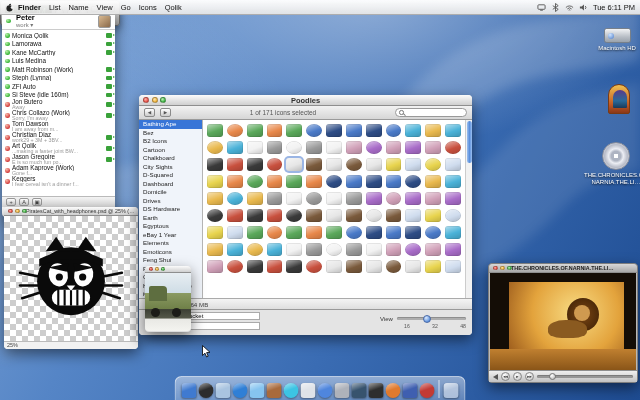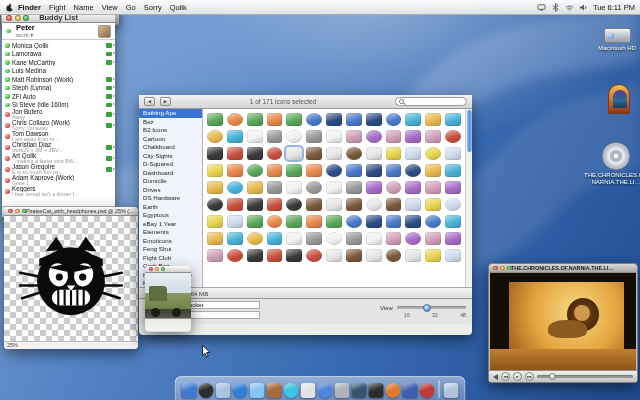--- a/index.html
+++ b/index.html
@@ -151,25 +151,25 @@
   <div class="menubar">
     <span class="mstat">
       <svg viewBox="0 0 10 10">
           <circle cx="5" cy="6" r="3.4" fill="#222"></circle>
           <circle cx="8" cy="5" r="1.6" fill="#f3f3f3"></circle>
           <ellipse cx="5.6" cy="1.8" rx="1.2" ry="0.8" fill="#222" transform="rotate(-30 5.6 1.8)"></ellipse>
         </svg>
     </span>
     <div id="menu-items" style="display:flex;">
         <span class="menu-item bold">Finder</span>
-        <span class="menu-item">Fight</span>
+        <span class="menu-item">List</span>
         <span class="menu-item">Name</span>
         <span class="menu-item">View</span>
         <span class="menu-item">Go</span>
-        <span class="menu-item">Sorry</span>
+        <span class="menu-item">Icons</span>
         <span class="menu-item">Qolik</span>
       </div>
     <div class="menu-right">
       <span class="mstat">
         <svg viewBox="0 0 10 10">
             <rect x="1" y="2" width="8" height="5" rx="1" fill="none" stroke="#555" stroke-width="1"></rect>
             <rect x="3.5" y="7.5" width="3" height="1" fill="#555"></rect>
           </svg>
       </span>
       <span class="mstat">
@@ -186,162 +186,162 @@
         <svg viewBox="0 0 10 10">
             <path d="M1,4 L3,4 L5.5,1.8 L5.5,8.2 L3,6 L1,6 Z" fill="#555"></path>
             <path d="M7,3.4 A2.4 2.4 0 0 1 7,6.6" fill="none" stroke="#555" stroke-width="1"></path>
           </svg>
       </span>
       <span class="clock">Tue 6:11 PM</span>
     </div>
   </div>
 
   <div class="win buddy">
+    <div class="bl-head">
+      <span class="dot dot-green"></span>
+      <div class="bl-me">
+        <span class="bl-me-name">Peter</span>
+        <span class="bl-me-status">work ▾</span>
+      </div>
+      <span class="avatar"></span>
+    </div>
+    <div class="bl-rows" id="buddy-rows">
+        <div class="buddy-row plain">
+          <span class="dot dot-green"></span>
+          <div class="buddy-text">
+            <div class="buddy-name">Monica Qolik</div>
+          </div>
+          <span class="cam"></span>
+        </div>
+        <div class="buddy-row plain">
+          <span class="dot dot-green"></span>
+          <div class="buddy-text">
+            <div class="buddy-name">Lamorawa</div>
+          </div>
+          <span class="cam"></span>
+        </div>
+        <div class="buddy-row plain">
+          <span class="dot dot-green"></span>
+          <div class="buddy-text">
+            <div class="buddy-name">Kane McCarthy</div>
+          </div>
+          <span class="cam"></span>
+        </div>
+        <div class="buddy-row plain">
+          <span class="dot dot-green"></span>
+          <div class="buddy-text">
+            <div class="buddy-name">Luis Medina</div>
+          </div>
+        </div>
+        <div class="buddy-row plain">
+          <span class="dot dot-green"></span>
+          <div class="buddy-text">
+            <div class="buddy-name">Matt Robinson (Work)</div>
+          </div>
+          <span class="cam"></span>
+        </div>
+        <div class="buddy-row plain">
+          <span class="dot dot-green"></span>
+          <div class="buddy-text">
+            <div class="buddy-name">Steph (Lynna)</div>
+          </div>
+          <span class="cam"></span>
+        </div>
+        <div class="buddy-row plain">
+          <span class="dot dot-green"></span>
+          <div class="buddy-text">
+            <div class="buddy-name">ZFI Auto</div>
+          </div>
+          <span class="cam"></span>
+        </div>
+        <div class="buddy-row plain">
+          <span class="dot dot-green"></span>
+          <div class="buddy-text">
+            <div class="buddy-name">Si Steve (idle 160m)</div>
+          </div>
+          <span class="cam"></span>
+        </div>
+        <div class="buddy-row tall">
+          <span class="dot dot-red"></span>
+          <div class="buddy-text">
+            <div class="buddy-name">Jon Butero</div>
+            <div class="buddy-status">Away</div>
+          </div>
+          <span class="cam"></span>
+        </div>
+        <div class="buddy-row tall">
+          <span class="dot dot-red"></span>
+          <div class="buddy-text">
+            <div class="buddy-name">Chris Collazo (Work)</div>
+            <div class="buddy-status">Sorry, I'm away</div>
+          </div>
+          <span class="cam"></span>
+        </div>
+        <div class="buddy-row tall">
+          <span class="dot dot-red"></span>
+          <div class="buddy-text">
+            <div class="buddy-name">Tom Dawson</div>
+            <div class="buddy-status">I am away from m...</div>
+          </div>
+        </div>
+        <div class="buddy-row tall">
+          <span class="dot dot-red"></span>
+          <div class="buddy-text">
+            <div class="buddy-name">Christian Diaz</div>
+            <div class="buddy-status">work29 + 3M + 3BV...</div>
+          </div>
+          <span class="cam"></span>
+        </div>
+        <div class="buddy-row tall">
+          <span class="dot dot-red"></span>
+          <div class="buddy-text">
+            <div class="buddy-name">Art Qolik</div>
+            <div class="buddy-status">...making a faster joint BW...</div>
+          </div>
+          <span class="cam"></span>
+        </div>
+        <div class="buddy-row tall">
+          <span class="dot dot-red"></span>
+          <div class="buddy-text">
+            <div class="buddy-name">Jason Gregoire</div>
+            <div class="buddy-status">E is so much fun po...</div>
+          </div>
+          <span class="cam"></span>
+        </div>
+        <div class="buddy-row tall">
+          <span class="dot dot-red"></span>
+          <div class="buddy-text">
+            <div class="buddy-name">Adam Kaprove (Work)</div>
+            <div class="buddy-status">Gone f...</div>
+          </div>
+        </div>
+        <div class="buddy-row tall">
+          <span class="dot dot-red"></span>
+          <div class="buddy-text">
+            <div class="buddy-name">Keggers</div>
+            <div class="buddy-status">I fear cereal isn't a dinner f...</div>
+          </div>
+        </div>
+      </div>
+    <div class="bl-foot">
+      <span class="bl-btn">+</span>
+      <span class="bl-btn">A</span>
+      <span class="bl-btn">▣</span>
+    </div>
+  </div>
+
+  <div class="win pixadex">
     <div class="tbar">
       <div class="lights">
         <span class="light l-red"></span>
         <span class="light l-yel"></span>
         <span class="light l-grn"></span>
       </div>
-      <span class="ttext">Buddy List</span>
-    </div>
-    <div class="bl-head">
-      <span class="dot dot-green"></span>
-      <div class="bl-me">
-        <span class="bl-me-name">Peter</span>
-        <span class="bl-me-status">work ▾</span>
-      </div>
-      <span class="avatar"></span>
-    </div>
-    <div class="bl-rows" id="buddy-rows">
-        <div class="buddy-row plain">
-          <span class="dot dot-green"></span>
-          <div class="buddy-text">
-            <div class="buddy-name">Monica Qolik</div>
-          </div>
-          <span class="cam"></span>
-        </div>
-        <div class="buddy-row plain">
-          <span class="dot dot-green"></span>
-          <div class="buddy-text">
-            <div class="buddy-name">Lamorawa</div>
-          </div>
-          <span class="cam"></span>
-        </div>
-        <div class="buddy-row plain">
-          <span class="dot dot-green"></span>
-          <div class="buddy-text">
-            <div class="buddy-name">Kane McCarthy</div>
-          </div>
-          <span class="cam"></span>
-        </div>
-        <div class="buddy-row plain">
-          <span class="dot dot-green"></span>
-          <div class="buddy-text">
-            <div class="buddy-name">Luis Medina</div>
-          </div>
-        </div>
-        <div class="buddy-row plain">
-          <span class="dot dot-green"></span>
-          <div class="buddy-text">
-            <div class="buddy-name">Matt Robinson (Work)</div>
-          </div>
-          <span class="cam"></span>
-        </div>
-        <div class="buddy-row plain">
-          <span class="dot dot-green"></span>
-          <div class="buddy-text">
-            <div class="buddy-name">Steph (Lynna)</div>
-          </div>
-          <span class="cam"></span>
-        </div>
-        <div class="buddy-row plain">
-          <span class="dot dot-green"></span>
-          <div class="buddy-text">
-            <div class="buddy-name">ZFI Auto</div>
-          </div>
-          <span class="cam"></span>
-        </div>
-        <div class="buddy-row plain">
-          <span class="dot dot-green"></span>
-          <div class="buddy-text">
-            <div class="buddy-name">Si Steve (idle 160m)</div>
-          </div>
-          <span class="cam"></span>
-        </div>
-        <div class="buddy-row tall">
-          <span class="dot dot-red"></span>
-          <div class="buddy-text">
-            <div class="buddy-name">Jon Butero</div>
-            <div class="buddy-status">Away</div>
-          </div>
-          <span class="cam"></span>
-        </div>
-        <div class="buddy-row tall">
-          <span class="dot dot-red"></span>
-          <div class="buddy-text">
-            <div class="buddy-name">Chris Collazo (Work)</div>
-            <div class="buddy-status">Sorry, I'm away</div>
-          </div>
-          <span class="cam"></span>
-        </div>
-        <div class="buddy-row tall">
-          <span class="dot dot-red"></span>
-          <div class="buddy-text">
-            <div class="buddy-name">Tom Dawson</div>
-            <div class="buddy-status">I am away from m...</div>
-          </div>
-        </div>
-        <div class="buddy-row tall">
-          <span class="dot dot-red"></span>
-          <div class="buddy-text">
-            <div class="buddy-name">Christian Diaz</div>
-            <div class="buddy-status">work29 + 3M + 3BV...</div>
-          </div>
-          <span class="cam"></span>
-        </div>
-        <div class="buddy-row tall">
-          <span class="dot dot-red"></span>
-          <div class="buddy-text">
-            <div class="buddy-name">Art Qolik</div>
-            <div class="buddy-status">...making a faster joint BW...</div>
-          </div>
-          <span class="cam"></span>
-        </div>
-        <div class="buddy-row tall">
-          <span class="dot dot-red"></span>
-          <div class="buddy-text">
-            <div class="buddy-name">Jason Gregoire</div>
-            <div class="buddy-status">E is so much fun po...</div>
-          </div>
-          <span class="cam"></span>
-        </div>
-        <div class="buddy-row tall">
-          <span class="dot dot-red"></span>
-          <div class="buddy-text">
-            <div class="buddy-name">Adam Kaprove (Work)</div>
-            <div class="buddy-status">Gone f...</div>
-          </div>
-        </div>
-        <div class="buddy-row tall">
-          <span class="dot dot-red"></span>
-          <div class="buddy-text">
-            <div class="buddy-name">Keggers</div>
-            <div class="buddy-status">I fear cereal isn't a dinner f...</div>
-          </div>
-        </div>
-      </div>
-    <div class="bl-foot">
-      <span class="bl-btn">+</span>
-      <span class="bl-btn">A</span>
-      <span class="bl-btn">▣</span>
-    </div>
-  </div>
-
-  <div class="win pixadex">
+      <span class="ttext">Poodles</span>
+    </div>
     <div class="px-toolbar">
       <button class="nav-b">◀</button>
       <button class="nav-b">▶</button>
       <span class="px-selstat">1 of 171 icons selected</span>
       <div class="px-search">
         <span class="mag"></span>
         <input placeholder="" style="">
       </div>
     </div>
     <div class="px-body">

